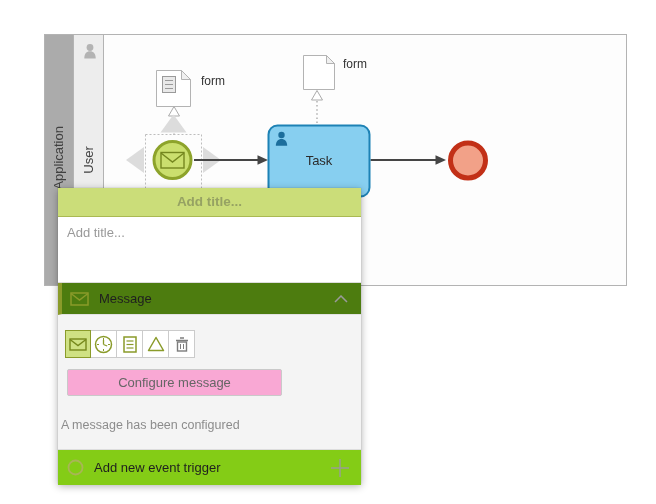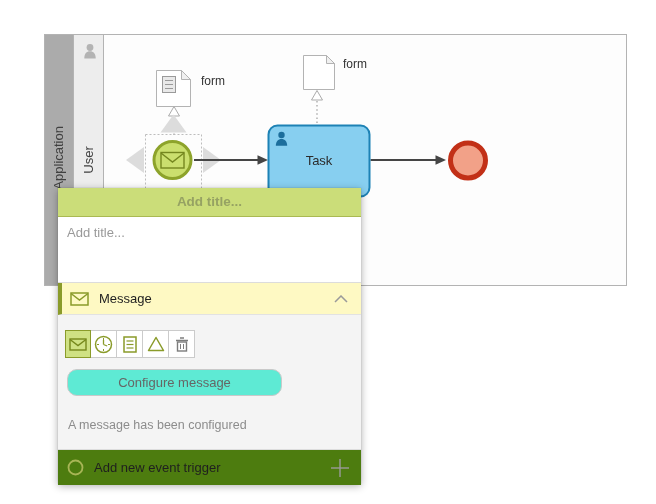--- a/index.html
+++ b/index.html
@@ -20,43 +20,43 @@
     height:28px;line-height:28px;background:#cbdd79;border-bottom:1px solid #aab952;
     text-align:center;font-size:13.5px;font-weight:bold;color:#96a263;
   }
   .popup-title-input{
     display:block;width:100%;height:66px;box-sizing:border-box;
     border:none;border-bottom:1px solid #dcdcdc;outline:none;resize:none;
     padding:8px 9px;font-family:"Liberation Sans",sans-serif;font-size:13px;color:#333;
   }
   .popup-title-input::placeholder{color:#999;opacity:1;}
   .section-header{
-    height:31px;background:#fef9c3;border-bottom:1px solid #e2e2e2;
+    height:31px;background:#4d7c0f;border-bottom:1px solid #e2e2e2;
     border-left:4px solid #8a9b2a;display:flex;align-items:center;
     padding-left:8px;cursor:pointer;
   }
   .section-header .sh-label{font-size:13px;color:#1f1f1f;margin-left:10px;}
   .section-header .chevron{margin-left:auto;margin-right:13px;}
   .section-body{position:relative;height:134px;background:#f4f4f4;}
   .trigger-group{position:absolute;left:7px;top:15px;display:flex;}
   .trigger-btn{
     width:26px;height:28px;box-sizing:border-box;background:#fff;
     border:1px solid #cbcbcb;border-left:none;padding:0;margin:0;cursor:pointer;
     display:flex;align-items:center;justify-content:center;
   }
   .trigger-btn:first-child{border-left:1px solid #cbcbcb;}
   .trigger-btn.selected{background:#cfe183;border:1px solid #8a9b2a;}
   .configure-btn{
     position:absolute;left:9px;top:54px;width:215px;height:27px;
-    background:#5eead4;border:1px solid #c9c9c9;border-radius:10px;
+    background:#f9a8d4;border:1px solid #c9c9c9;border-radius:2px;
     font-family:"Liberation Sans",sans-serif;font-size:13px;color:#666;cursor:pointer;
   }
-  .status-text{position:absolute;left:10px;top:103px;font-size:12.5px;color:#8c8c8c;}
+  .status-text{position:absolute;left:3px;top:103px;font-size:12.5px;color:#8c8c8c;}
   .popup-footer{
-    height:35px;background:#4d7c0f;border-top:1px solid #ddd;
+    height:35px;background:#84cc16;border-top:1px solid #ddd;
     display:flex;align-items:center;padding:0 11px 0 9px;cursor:pointer;
   }
   .popup-footer .pf-label{font-size:13px;color:#1f1f1f;margin-left:10px;}
   .popup-footer .plus{margin-left:auto;}
 </style>
 </head>
 <body>
 
 <div id="screen">
 

